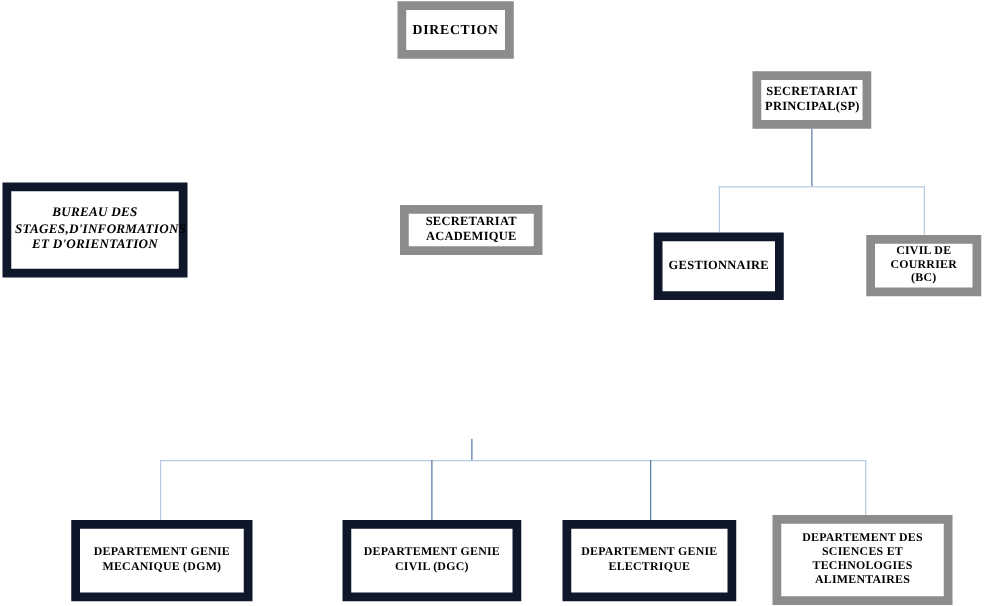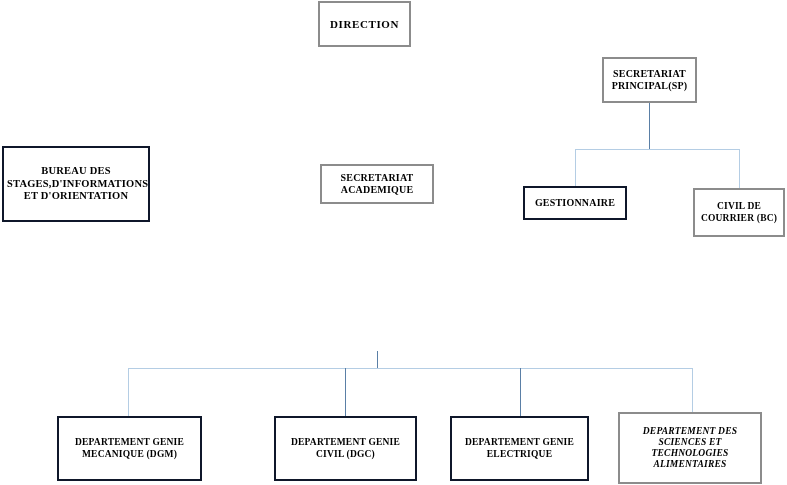--- a/index.html
+++ b/index.html
@@ -24,21 +24,21 @@
   }
   .line.dark {
     background: #5a7fa6;
   }
 
   
   .node {
     position: absolute;
     box-sizing: border-box;
     background: #ffffff;
-    border: 2px solid #0f172a;
+    border: 7px solid #0f172a;
     display: flex;
     align-items: center;
     justify-content: center;
     text-align: center;
   }
   .node.gray {
     border-color: #8c8c8c;
   }
   .node .label {
     display: block;
@@ -52,42 +52,42 @@
     white-space: pre-line;
   }
 
   
   #node-direction        { left: 318px; top: 1px;   width: 93px;  height: 46px;  }
   #node-direction .label { font-size: 11px; letter-spacing: 0.6px; }
 
   #node-sp               { left: 602px; top: 57px;  width: 95px;  height: 46px;  }
   #node-sp .label        { font-size: 10px; }
 
-  #node-bureau-stages    { left: 2px;   top: 146px; width: 148px; height: 76px; }
+  #node-bureau-stages    { left: 2px;   top: 146px; width: 148px; height: 76px; font-style: italic; }
   #node-bureau-stages .label { font-size: 10.5px; }
 
   #node-secr-acad        { left: 320px; top: 164px; width: 114px; height: 40px; }
   #node-secr-acad .label { font-size: 10px; }
 
-  #node-gestionnaire     { left: 523px; top: 186px; width: 104px; height: 34px; }
+  #node-gestionnaire     { left: 523px; top: 186px; width: 104px; height: 54px; }
   #node-gestionnaire .label { font-size: 10px; }
 
   #node-courrier         { left: 693px; top: 188px; width: 92px;  height: 49px; }
   #node-courrier .label  { font-size: 9.5px; }
 
   #node-dgm              { left: 57px;  top: 416px; width: 145px; height: 65px; }
   #node-dgm .label       { font-size: 9.5px; }
 
   #node-dgc              { left: 274px; top: 416px; width: 143px; height: 65px; }
   #node-dgc .label       { font-size: 9.5px; }
 
   #node-dge              { left: 450px; top: 416px; width: 139px; height: 65px; }
   #node-dge .label       { font-size: 9.5px; }
 
-  #node-dsta             { left: 618px; top: 412px; width: 144px; height: 72px; font-style: italic; }
+  #node-dsta             { left: 618px; top: 412px; width: 144px; height: 72px; }
   #node-dsta .label      { font-size: 9.5px; }
 </style>
 </head>
 <body>
 
 <div id="canvas">
 
   <div class="line dark" style="left:649px; top:103px; width:1px; height:46px;"></div>
   <div class="line" style="left:575px; top:149px; width:165px; height:1px;"></div>
   <div class="line" style="left:575px; top:149px; width:1px; height:38px;"></div>

